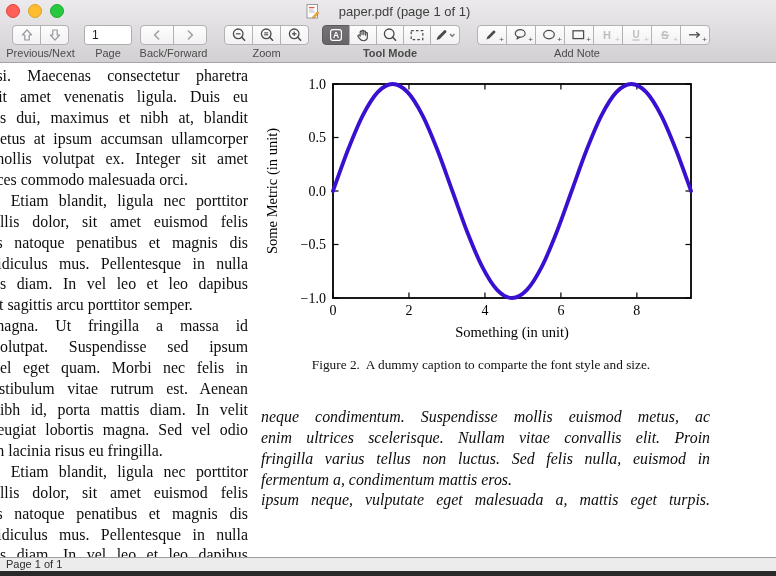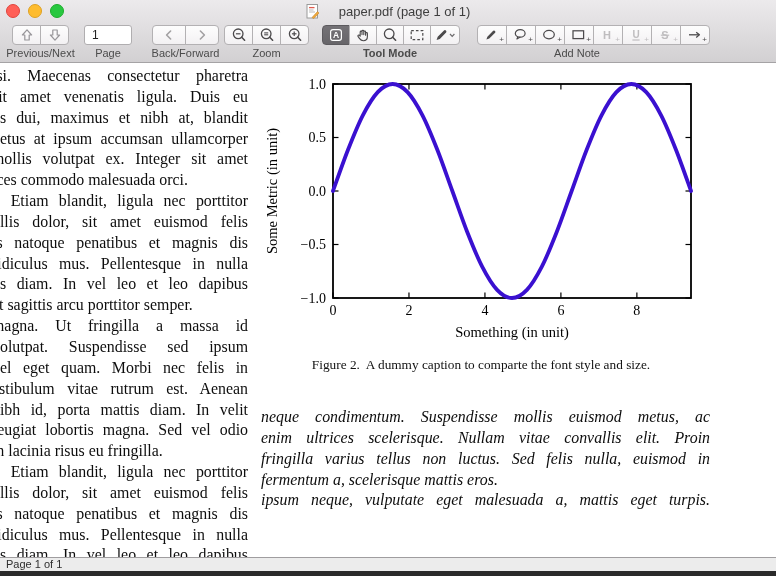--- a/index.html
+++ b/index.html
@@ -101,21 +101,21 @@
         </div>
       </div>
       <div class="tlabel">Previous/Next</div>
     </div>
 
     <div class="tgroup" style="left:84px;">
       <input class="page-input" value="1" style="">
       <div class="tlabel">Page</div>
     </div>
 
-    <div class="tgroup" style="left:152px;">
+    <div class="tgroup" style="left:140px;">
       <div class="btnrow">
         <div class="tbtn" style="width:34px">
           <svg width="16" height="16">
             <path d="M9.6,4 L5.6,8 L9.6,12" fill="none" stroke="#a2a0a2" stroke-width="1.6" stroke-linecap="round" stroke-linejoin="round"></path>
           </svg>
         </div>
         <div class="tbtn" style="width:34px">
           <svg width="16" height="16">
             <path d="M6.4,4 L10.4,8 L6.4,12" fill="none" stroke="#a2a0a2" stroke-width="1.6" stroke-linecap="round" stroke-linejoin="round"></path>
           </svg>
@@ -310,21 +310,21 @@
         <text transform="translate(22,127) rotate(-90)" font-size="14.5" text-anchor="middle" fill="#000">Some Metric (in unit)</text>
         <path d="M78,127C80.4879575596817,120.16983333333333 87.95816091954023,98.62716666666667 92.92774535809019,86.019C97.89732979664015,73.41083333333334 102.84792219274978,60.99883333333336 107.81750663129974,51.35100000000003C112.7870910698497,41.7031666666667 117.76933687002652,33.35716666666668 122.74525198938991,28.132000000000005C127.7211671087533,22.906833333333335 132.70341290893015,20 137.6729973474801,20C142.64258178603006,20 147.59317418213968,22.906833333333335 152.56275862068964,28.132000000000005C157.5323430592396,33.35716666666668 162.51458885941642,41.7031666666667 167.49050397877983,51.35100000000003C172.46641909814323,60.99883333333336 177.4423342175066,73.41083333333334 182.41824933687002,86.019C187.39416445623343,98.62716666666667 192.37641025641025,113.33966666666667 197.3459946949602,127C202.31557913351017,140.66033333333334 207.26617152961978,155.37283333333332 212.23575596816974,167.981C217.2053404067197,180.58916666666667 222.18758620689653,193.00116666666668 227.16350132625993,202.649C232.13941644562334,212.29683333333332 237.12166224580017,220.64283333333333 242.09124668435012,225.868C247.06083112290008,231.09316666666666 252.0114235190097,234 256.98100795755965,234C261.9505923961096,234 266.93283819628647,231.09316666666666 271.90875331564985,225.868C276.8846684350132,220.64283333333333 281.8669142351901,212.29683333333332 286.83649867374004,202.649C291.80608311228997,193.00116666666668 296.75667550839955,180.58916666666667 301.72625994694954,167.981C306.6958443854995,155.37283333333332 311.6780901856764,140.66033333333334 316.6540053050398,127C321.62992042440317,113.33966666666667 326.6058355437666,98.62716666666667 331.58175066313,86.019C336.55766578249336,73.41083333333334 341.53991158267024,60.99883333333336 346.5094960212202,51.35100000000003C351.4790804597701,41.7031666666667 356.42967285587974,33.35716666666668 361.3992572944297,28.132000000000005C366.3688417329796,22.906833333333335 371.3510875331565,20 376.32700265251987,20C381.30291777188324,20 386.2851635720601,22.906833333333335 391.25474801061006,28.132000000000005C396.22433244916,33.35716666666668 401.1749248452697,41.7031666666667 406.1445092838196,51.35100000000003C411.11409372236955,60.99883333333336 416.0963395225464,73.41083333333334 421.07225464190975,86.019C426.04816976127313,98.62716666666667 433.5120424403183,120.16983333333333 436,127" fill="none" stroke="#3a10d0" stroke-width="3.8" stroke-linecap="round"></path>
       </svg>
 
     <div class="caption">Figure 2.  A dummy caption to comparte the font style and size.</div>
 
     <div id="right-column" class="textcol">
         <div class="line">neque condimentum. Suspendisse mollis euismod metus, ac</div>
         <div class="line">enim ultrices scelerisque. Nullam vitae convallis elit. Proin</div>
         <div class="line">fringilla varius tellus non luctus. Sed felis nulla, euismod in</div>
-        <div class="line para-end">fermentum a, scelerisque mattis eros.</div>
+        <div class="line para-end">fermentum a, condimentum mattis eros.</div>
         <div class="line">ipsum neque, vulputate eget malesuada a, mattis eget turpis.</div>
       </div>
   </div>
 
   <div class="statusbar">
     <span>Page 1 of 1</span>
   </div>
   <div class="bottom-strip"></div>
 
 </div>

